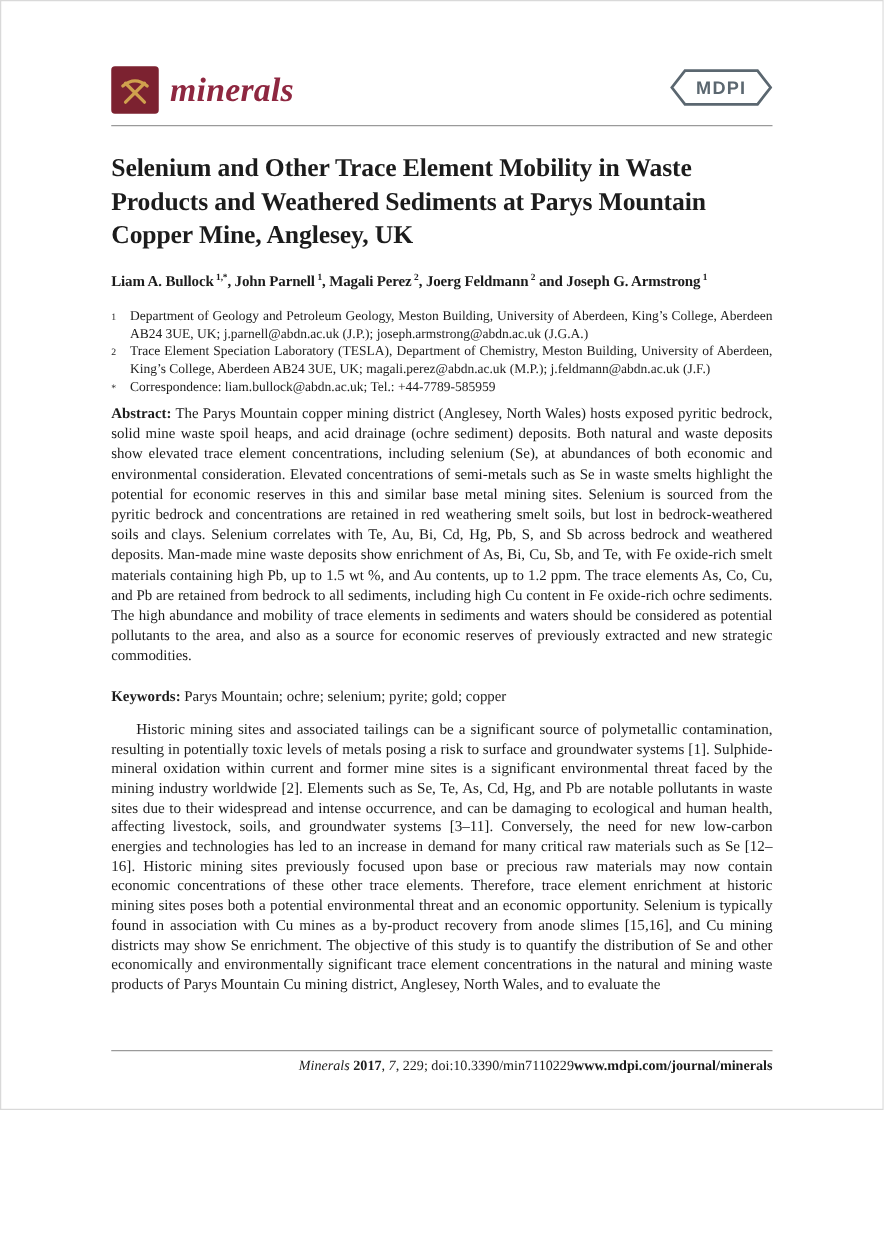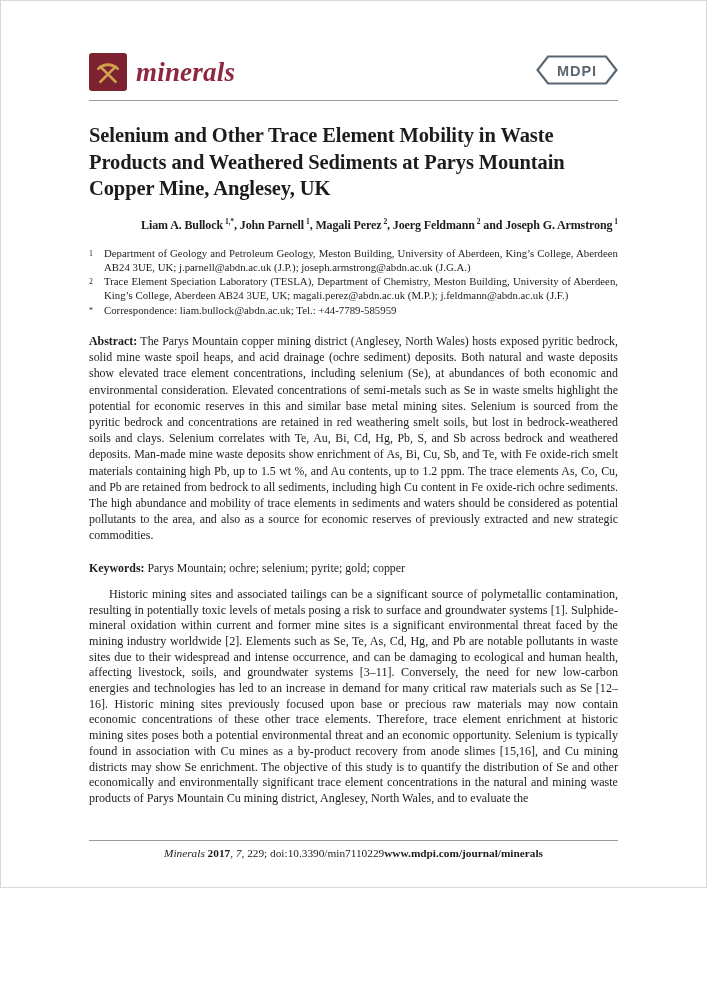--- a/index.html
+++ b/index.html
@@ -27,45 +27,45 @@
   }
   .wordmark {
     font-style: italic; font-weight: 700; font-size: 27px;
     color: #8e2740; margin-left: 9px; letter-spacing: 0.2px;
   }
   .rule-top { margin-top: 9px; border-top: 1px solid #9a9a9a; }
 
   
   .article-type { margin-top: 13px; font-style: italic; font-size: 13px; }
   .title { margin-top: 21px; font-size: 20.5px; line-height: 26.5px; font-weight: bold; letter-spacing: -0.1px; }
-  .authors { margin-top: 15px; font-weight: bold; font-size: 12px; white-space: nowrap; letter-spacing: -0.12px; text-align: right; }
+  .authors { margin-top: 15px; font-weight: bold; font-size: 12px; white-space: nowrap; letter-spacing: -0.12px; }
   .authors sup { font-size: 7.5px; margin-left: 2px; }
 
   .affs { margin-top: 13px; font-size: 10.8px; line-height: 14.3px; }
   .aff-row { display: flex; }
   .aff-marker { flex: none; width: 15px; font-size: 7.8px; padding-top: 1px; }
   .aff-text { flex: 1; text-align: justify; }
 
   .history { margin-top: 13px; font-size: 11.8px; }
 
-  .abstract { margin-top: 15px; font-size: 11.9px; line-height: 16.2px; text-align: justify; }
+  .abstract { margin-top: 4px; font-size: 11.9px; line-height: 16.2px; text-align: justify; }
   .abstract b, .keywords b { font-weight: bold; }
   .keywords { margin-top: 16px; font-size: 11.9px; line-height: 16.2px; }
 
   .section-heading { margin-top: 38px; font-size: 12.3px; font-weight: bold; }
   .body-para {
     margin-top: 11px; font-size: 12.1px; line-height: 15.7px;
     text-align: justify; text-indent: 20px;
   }
 
   
   .footer {
     position: absolute; left: 88px; right: 88px; bottom: 28px;
     border-top: 1px solid #9a9a9a; padding-top: 6px;
-    display: flex; justify-content: center;
+    display: flex; justify-content: flex-end;
     font-size: 11.3px;
   }
   .footer a { color: #1c1c1c; text-decoration: none; font-weight: bold; }
 </style>
 </head>
 <body>
 
 <div class="page">
   <div class="content">
 

